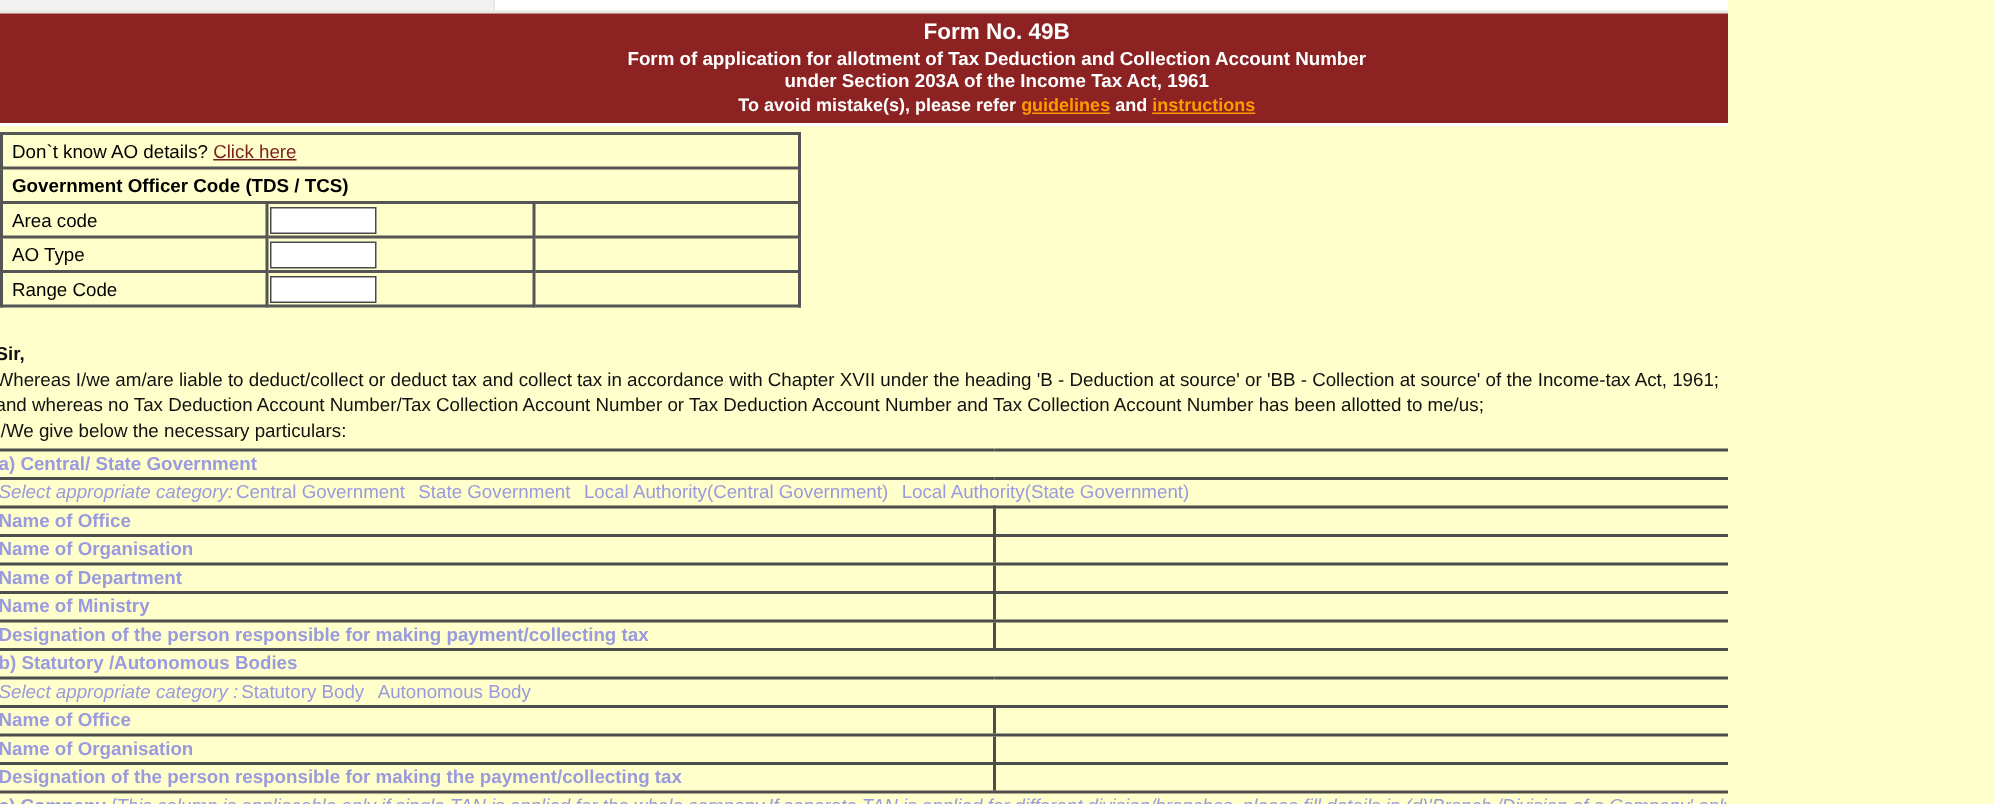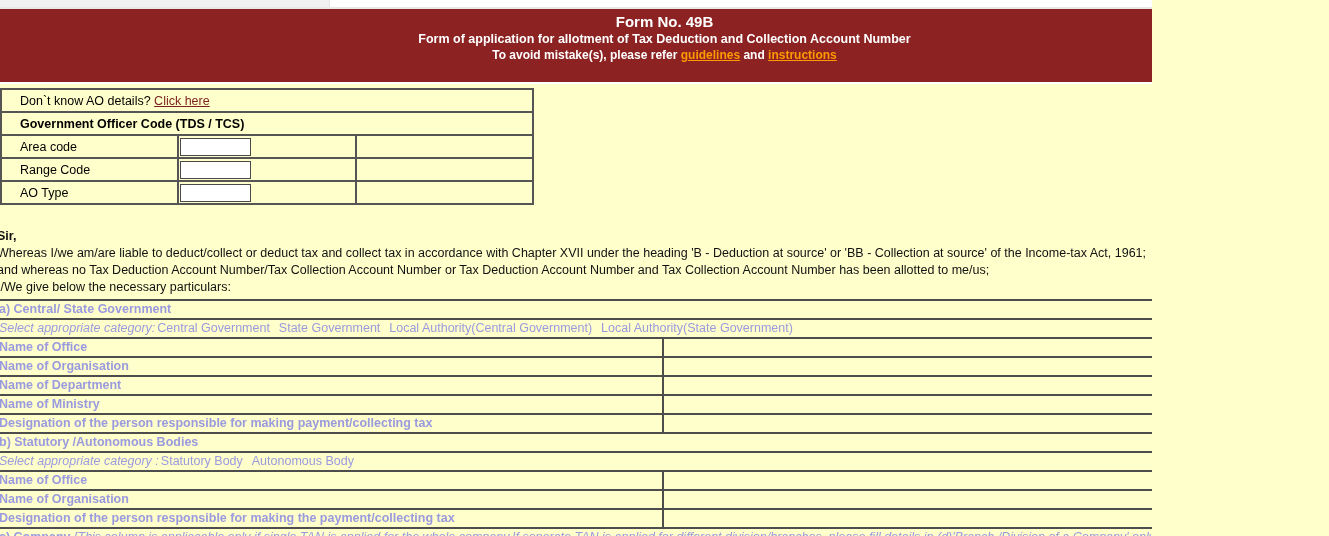--- a/index.html
+++ b/index.html
@@ -72,21 +72,21 @@
     position: absolute;
     top: 88px; left: 0;
     width: 534px;
     border-collapse: collapse;
     table-layout: fixed;
   }
   .ao-table td {
     border: 2px solid #555555;
     font-size: 12.5px;
     color: #000000;
-    padding: 1px 2px 1px 18px;
+    padding: 1px 2px 1px 6px;
     height: 23px;
     vertical-align: middle;
     background: #ffffcc;
   }
   .ao-table .lbl { width: 267px; }
   .ao-table .fld { width: 73px; padding: 0 0 0 1px; }
   .ao-table .pad { width: 192px; }
   .ao-hdr { font-weight: bold; font-size: 13px; }
   .ao-link { color: #7b1f1f; text-decoration: underline; }
   .ao-q { color: #000; }
@@ -150,47 +150,48 @@
 <div id="page">
 
   <div class="chrome-strip">
     <div class="tab-shape"></div>
   </div>
   <div class="chrome-rule"></div>
 
   <div class="banner">
     <div class="ln title">Form No. 49B</div>
     <div class="ln">Form of application for allotment of Tax Deduction and Collection Account Number</div>
+    <div class="ln">under Section 203A of the Income Tax Act, 1961</div>
     <div class="ln note"><span>To avoid mistake(s), please refer </span><a class="lnk" href="#">guidelines</a><span> and </span><a class="lnk" href="#">instructions</a></div>
   </div>
 
   <table class="ao-table">
     <tbody>
         <tr>
       <td colspan="3"><span class="ao-q">Don`t know AO details? </span><a class="ao-link" href="#">Click here</a></td>
     </tr>
     <tr>
       <td colspan="3" class="ao-hdr">Government Officer Code (TDS / TCS)</td>
     </tr>
     <tr>
       <td class="lbl">Area code</td>
       <td class="fld">
             <input class="inp" type="text" value="" style="">
           </td>
       <td class="pad"></td>
     </tr>
     <tr>
-      <td class="lbl">Range Code</td>
+      <td class="lbl">AO Type</td>
       <td class="fld">
             <input class="inp" type="text" value="" style="">
           </td>
       <td class="pad"></td>
     </tr>
     <tr>
-      <td class="lbl">AO Type</td>
+      <td class="lbl">Range Code</td>
       <td class="fld">
             <input class="inp" type="text" value="" style="">
           </td>
       <td class="pad"></td>
     </tr>
   </tbody>
     </table>
 
   <div class="body-text">
     <p class="sir">Sir,</p>

